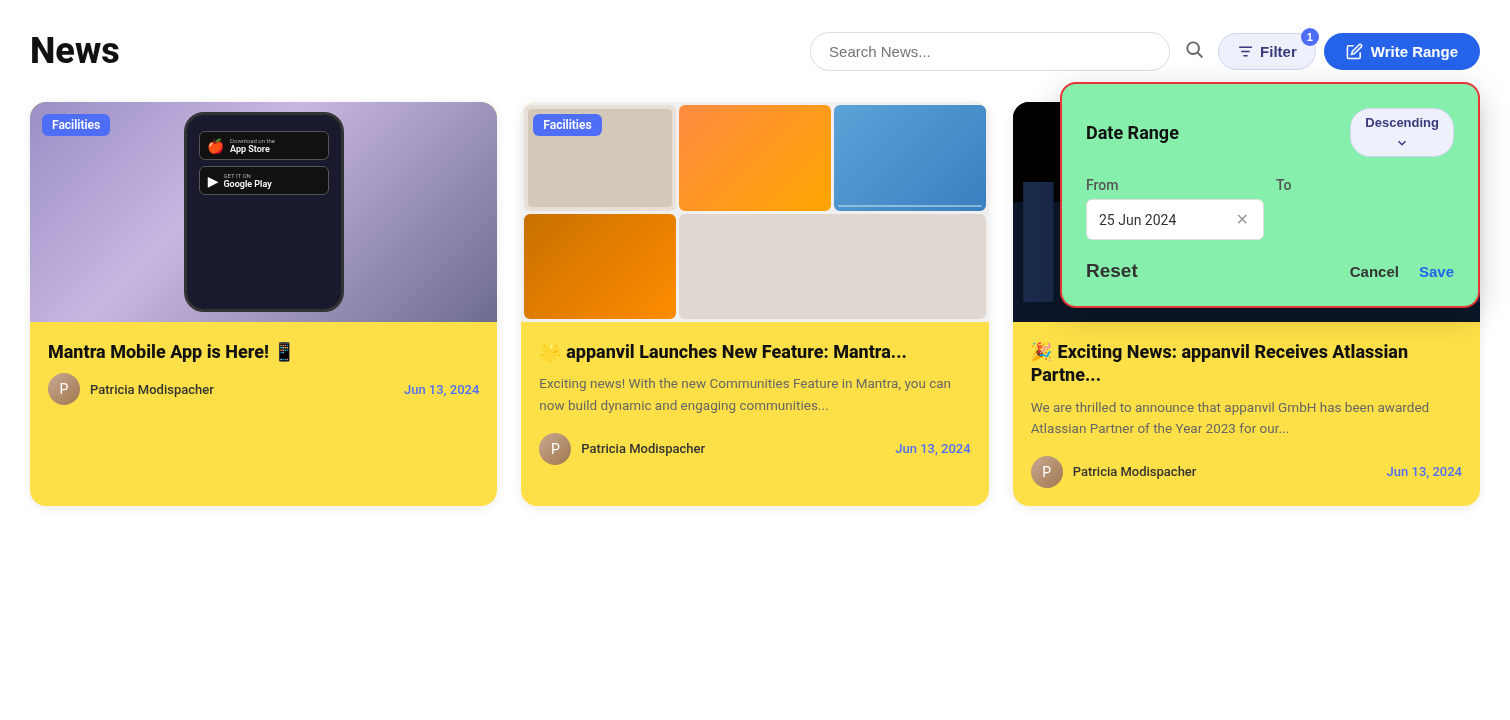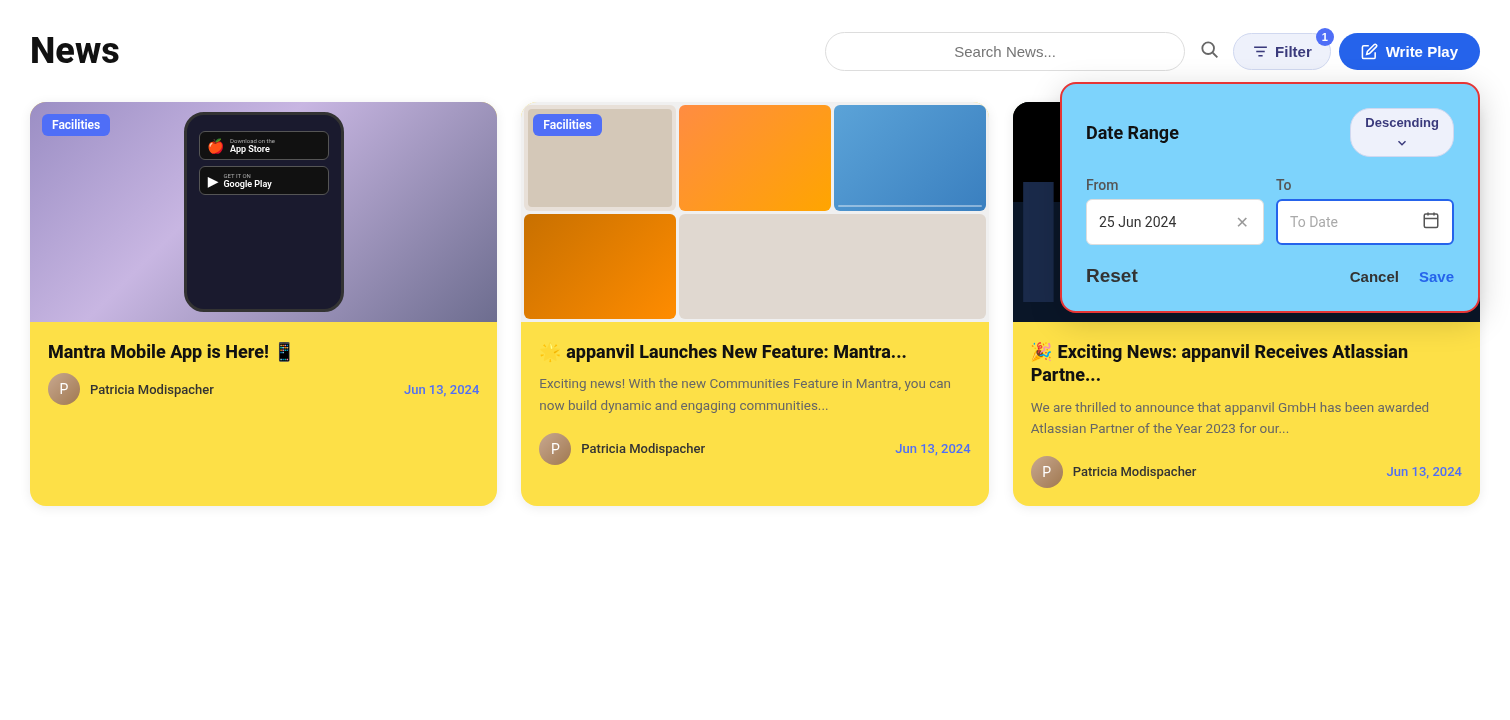--- a/index.html
+++ b/index.html
@@ -39,21 +39,20 @@
 
     .search-input {
       width: 100%;
       padding: 10px 18px;
       border: 1.5px solid #ddd;
       border-radius: 30px;
       font-size: 15px;
       color: #8b5cf6;
       outline: none;
       background: #fff;
-      text-align: center;
     }
 
     .search-icon-btn {
       background: none;
       border: none;
       cursor: pointer;
       color: #666;
       font-size: 18px;
       padding: 6px;
     }
@@ -296,21 +295,21 @@
       font-weight: 500;
       margin-left: auto;
     }
 
     
     .filter-panel {
       position: absolute;
       top: -120px;
       right: 0;
       width: 420px;
-      background: #7dd3fc;
+      background: #86efac;
       border-radius: 16px;
       box-shadow: 0 8px 32px rgba(0,0,0,0.18);
       padding: 24px;
       z-index: 100;
       border: 2.5px solid #e63535;
     }
 
     .filter-panel-header {
       display: flex;
       align-items: center;
@@ -461,21 +460,21 @@
       </svg>
       <span>Filter</span>
       <span class="filter-badge">1</span>
     </button>
 
     <button class="write-news-btn">
       <svg width="17" height="17" viewBox="0 0 24 24" fill="none" stroke="currentColor" stroke-width="2.2">
         <path d="M11 4H4a2 2 0 0 0-2 2v14a2 2 0 0 0 2 2h14a2 2 0 0 0 2-2v-7"></path>
         <path d="M18.5 2.5a2.121 2.121 0 0 1 3 3L12 15l-4 1 1-4 9.5-9.5z"></path>
       </svg>
-      <span>Write Play</span>
+      <span>Write Range</span>
     </button>
   </div>
 
   <div class="cards-grid">
 
     <div class="news-card">
       <div class="card-img-1 card-image">
         <span class="facilities-tag">Facilities</span>
         <div class="phone-mockup">
           <div class="phone-store-badges">
@@ -597,31 +596,20 @@
       <div class="filter-row-labels">
         <span class="filter-label">From</span>
         <span class="filter-label">To</span>
       </div>
 
       <div class="filter-inputs">
         <div class="date-input-wrapper">
           <span class="date-input-text">25 Jun 2024</span>
           <button class="date-clear-btn">✕</button>
         </div>
-        <div class="date-input-wrapper to-date">
-          <span class="date-input-text placeholder">To Date</span>
-          <span class="calendar-icon">
-            <svg width="18" height="18" viewBox="0 0 24 24" fill="none" stroke="currentColor" stroke-width="2">
-              <rect x="3" y="4" width="18" height="18" rx="2" ry="2"></rect>
-              <line x1="16" y1="2" x2="16" y2="6"></line>
-              <line x1="8" y1="2" x2="8" y2="6"></line>
-              <line x1="3" y1="10" x2="21" y2="10"></line>
-            </svg>
-          </span>
-        </div>
       </div>
 
       <div class="filter-actions">
         <button class="reset-btn">Reset</button>
         <div class="filter-actions-right">
           <button class="cancel-btn">Cancel</button>
           <button class="save-btn">Save</button>
         </div>
       </div>
     </div>

